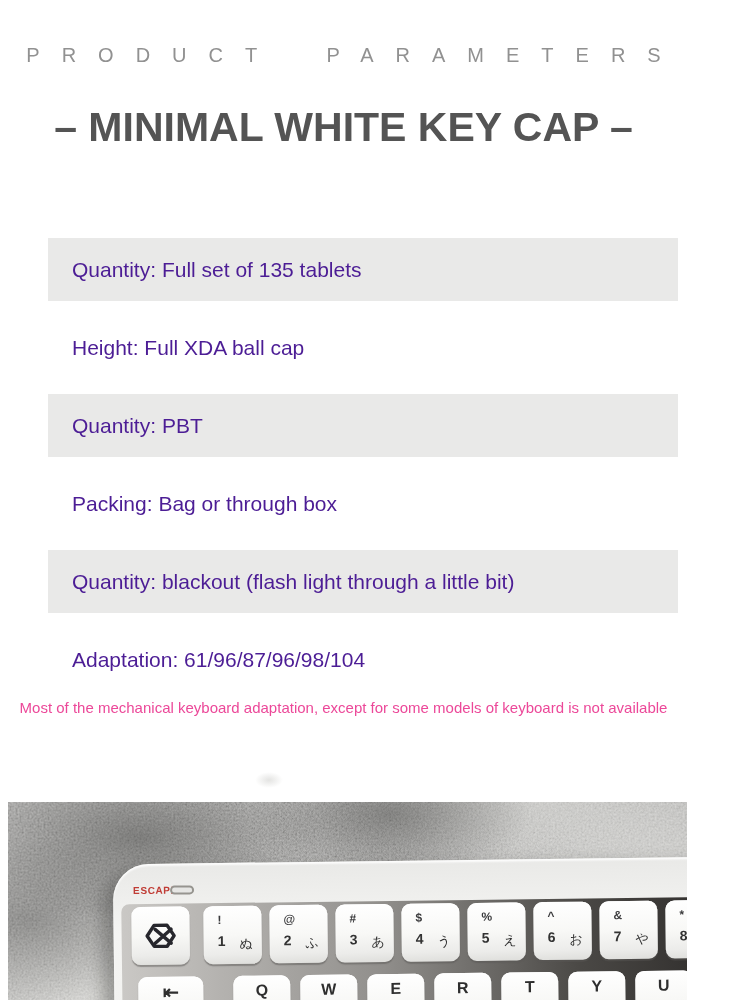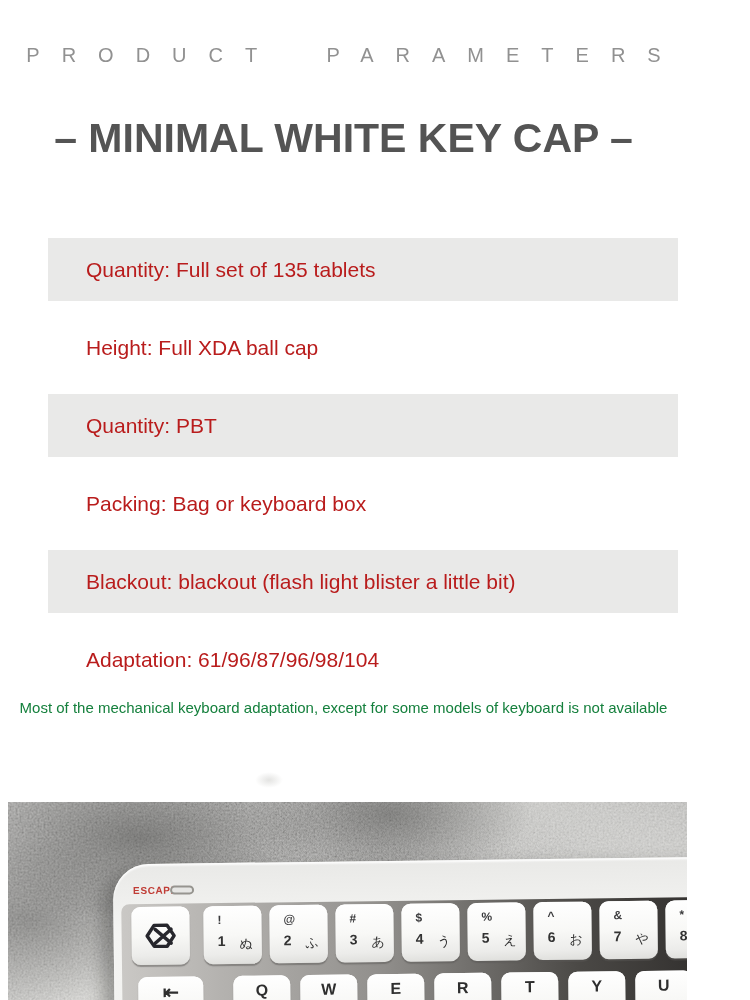--- a/index.html
+++ b/index.html
@@ -2,30 +2,30 @@
 <html><head>
 <meta charset="utf-8">
 <style>
   html,body{margin:0;padding:0;background:#ffffff;}
   .page{position:relative;width:687px;height:1000px;background:#fff;overflow:hidden;
         font-family:"Liberation Sans", sans-serif;}
 
   .eyebrow{position:absolute;top:44px;left:11px;right:-11px;text-align:center;
            font-size:20px;color:#919191;letter-spacing:22px;word-spacing:20px;white-space:nowrap;}
 
-  .title{position:absolute;top:103px;left:0;right:0;margin:12px;text-align:center;
+  .title{position:absolute;top:103px;left:0;right:0;margin:1px;text-align:center;
          font-size:41px;font-weight:bold;color:#545454;}
 
   .params{position:absolute;top:238px;left:48px;width:630px;}
   .param-row{box-sizing:border-box;height:63px;margin-bottom:15px;display:flex;align-items:center;
-             padding-left:38px;font-size:21px;color:#b91c1c;background:#fff;}
+             padding-left:24px;font-size:21px;color:#4c1d95;background:#fff;}
   .param-row.shaded{background:#e9e9e8;}
 
   .footnote{position:absolute;top:699px;left:0;right:0;text-align:center;
-            font-size:15px;color:#15803d;}
+            font-size:15px;color:#ec4899;}
 
   .smudge{position:absolute;top:772px;left:255px;width:28px;height:16px;
           background:radial-gradient(ellipse at center, rgba(205,205,202,.55), rgba(205,205,202,0) 70%);}
 
   .photo{position:absolute;top:802px;left:8px;width:735px;height:198px;overflow:hidden;
          background:#b0afac;}
   .photo .texture{position:absolute;left:0;top:0;width:735px;height:198px;opacity:.55;}
   .photo .blotches{position:absolute;inset:0;background:
       radial-gradient(ellipse 260px 120px at 18% 18%, rgba(70,70,68,.50), rgba(70,70,68,0) 70%),
       radial-gradient(ellipse 200px 100px at 52% 6%,  rgba(66,66,64,.45), rgba(66,66,64,0) 70%),
@@ -67,22 +67,22 @@
 <div class="page">
 
   <div class="eyebrow">PRODUCT PARAMETERS</div>
 
   <h1 class="title">– MINIMAL WHITE KEY CAP –</h1>
 
   <div class="params">
       <div class="param-row shaded">Quantity: Full set of 135 tablets</div>
       <div class="param-row">Height: Full XDA ball cap</div>
       <div class="param-row shaded">Quantity: PBT</div>
-      <div class="param-row">Packing: Bag or keyboard box</div>
-      <div class="param-row shaded">Blackout: blackout (flash light blister a little bit)</div>
+      <div class="param-row">Packing: Bag or through box</div>
+      <div class="param-row shaded">Quantity: blackout (flash light through a little bit)</div>
       <div class="param-row">Adaptation: 61/96/87/96/98/104</div>
     </div>
 
   <div class="footnote">Most of the mechanical keyboard adaptation, except for some models of keyboard is not available</div>
 
   <div class="smudge"></div>
 
   <div class="photo">
     <svg class="texture" xmlns="http://www.w3.org/2000/svg" width="735" height="198">
       <filter id="nz" x="0" y="0" width="100%" height="100%">

